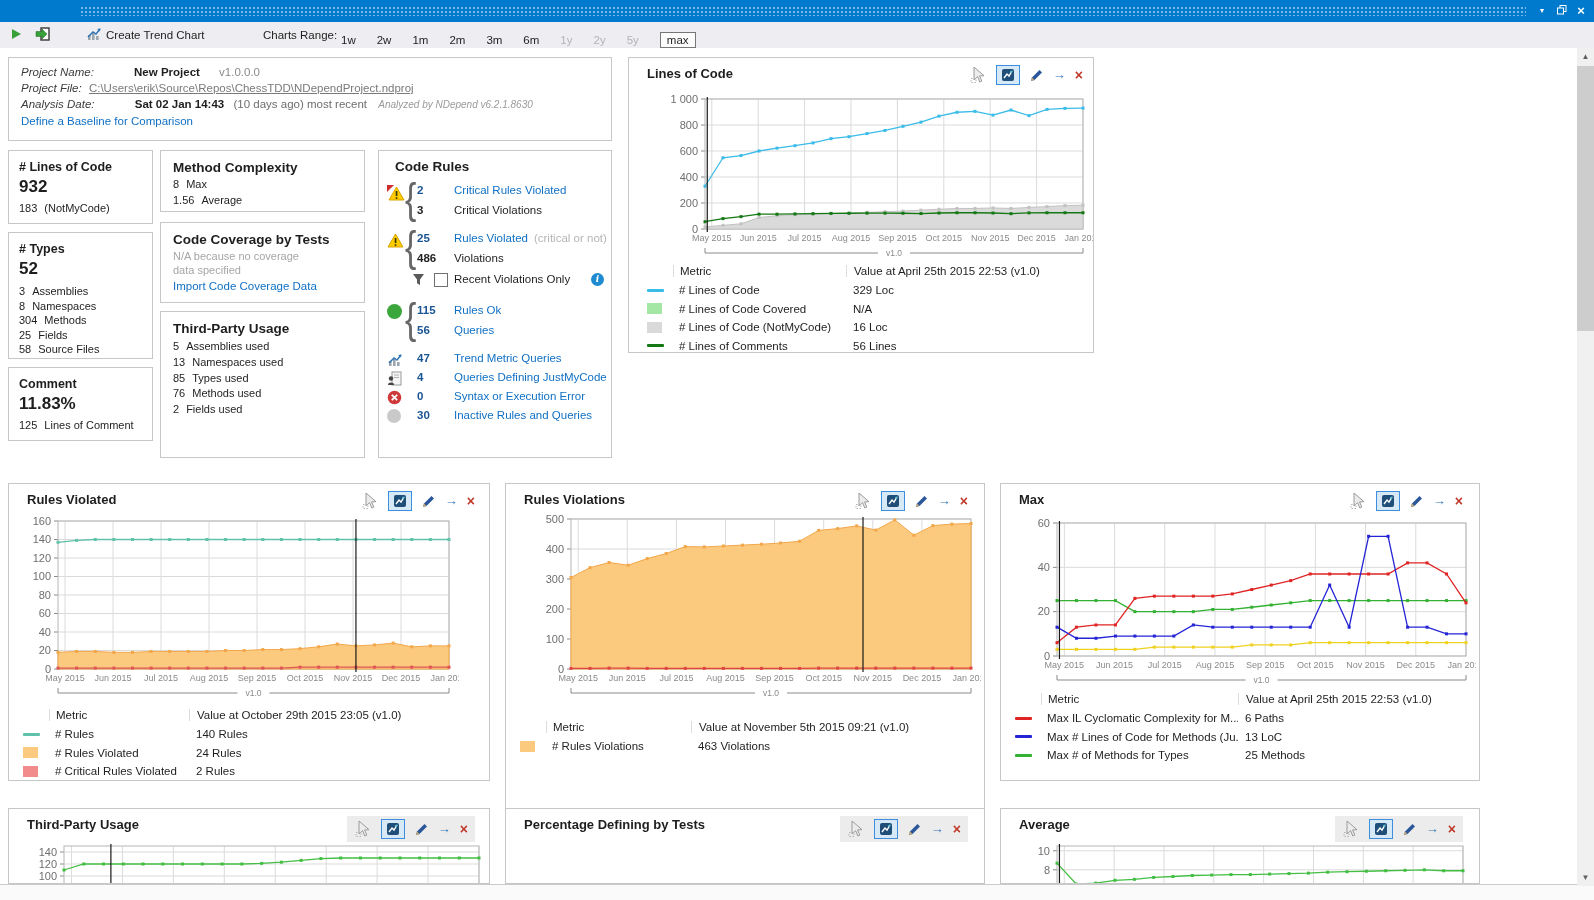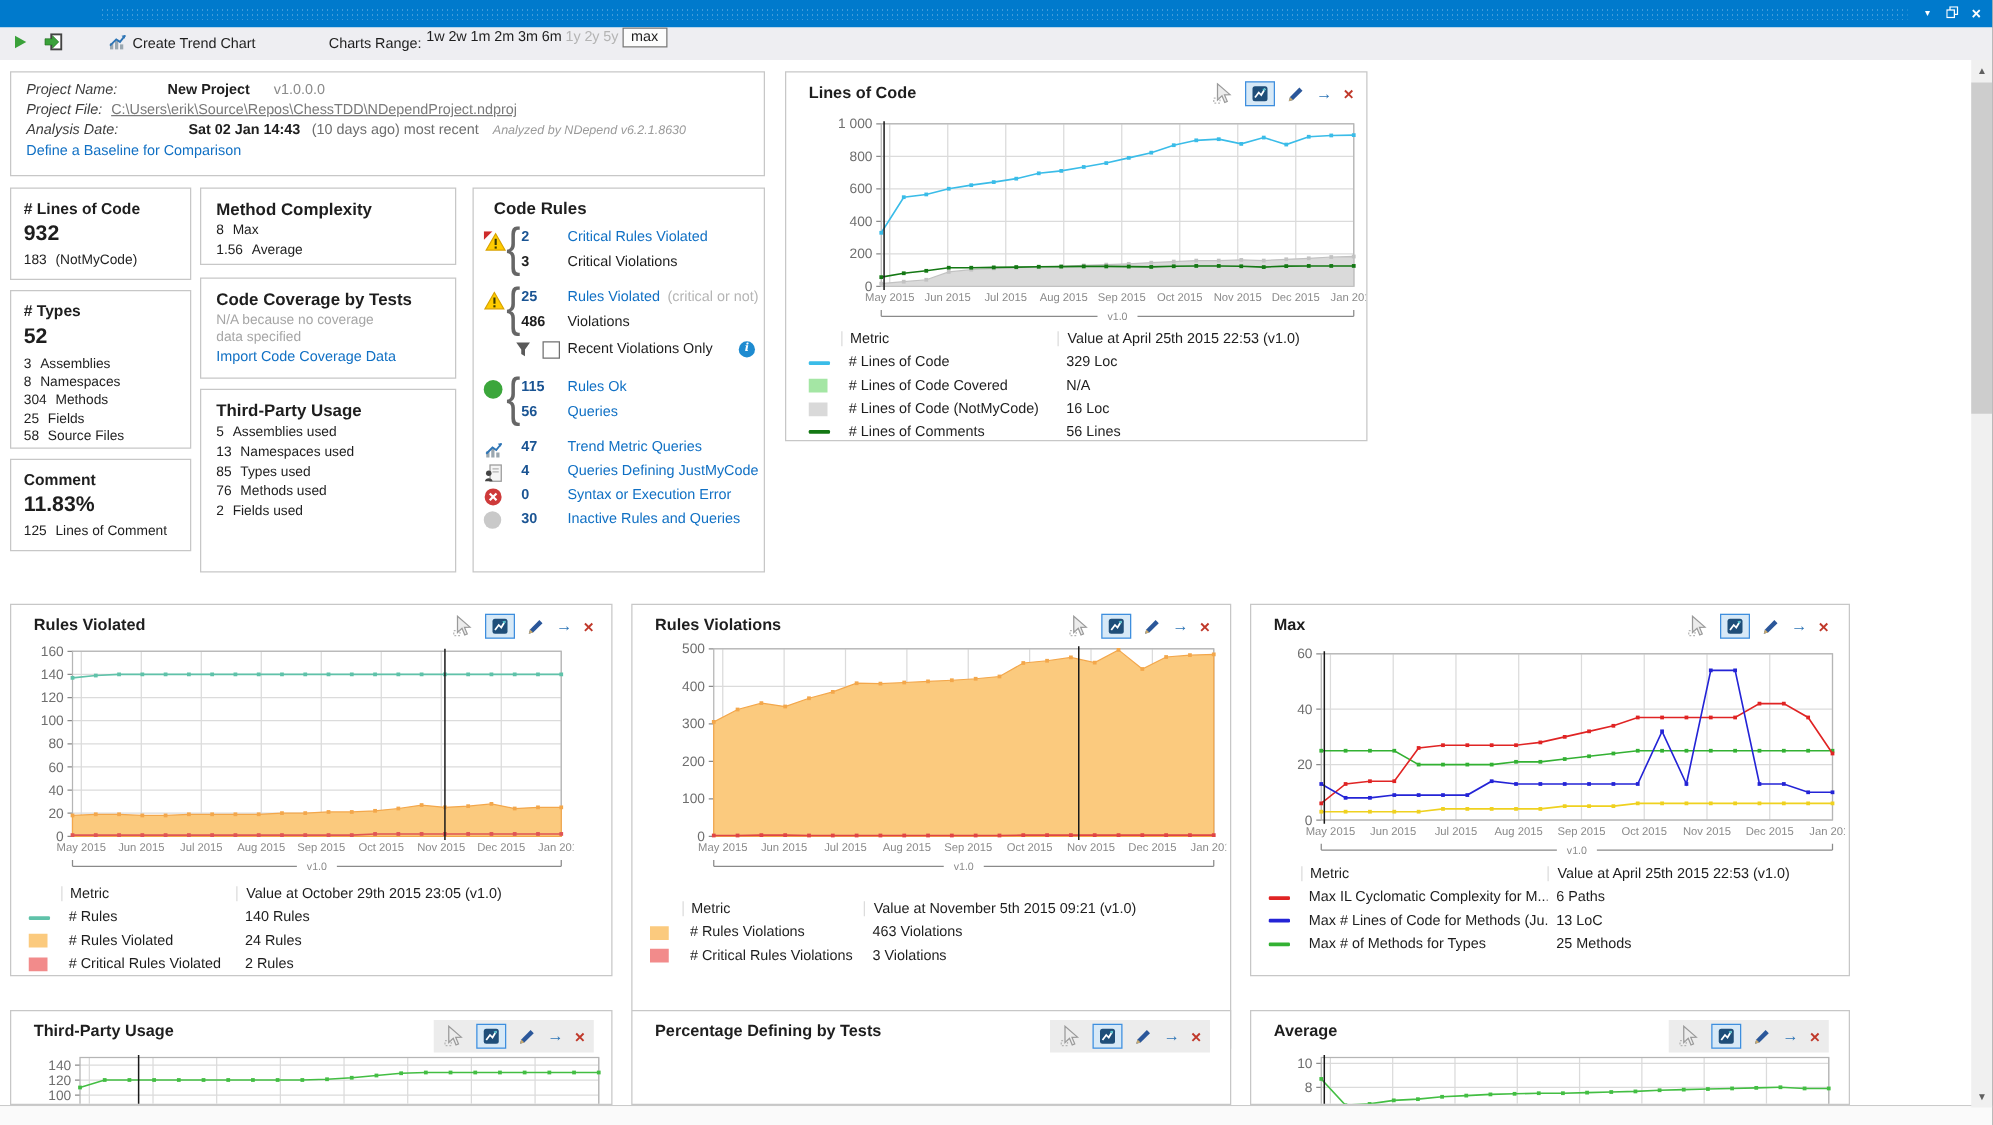--- a/index.html
+++ b/index.html
@@ -15,21 +15,21 @@
            background-image:radial-gradient(rgba(255,255,255,.5) .7px,transparent .8px);
            background-size:4px 4px;}
   .tb-ctl{position:absolute;top:0;height:22px;line-height:21px;text-align:center;color:#fff;cursor:default;}
   .tb-menu{right:44px;width:16px;font-size:8px;}
   .tb-restore{right:24px;width:16px;padding-top:5px;line-height:0;}
   .tb-close{right:4px;width:18px;font-size:13px;font-weight:bold;}
 
   
   .toolbar{position:absolute;left:0;top:22px;width:100%;height:26px;background:#EEEEF2;}
   .tbi{position:absolute;top:50%;transform:translateY(-50%);}
-  .ranges{position:absolute;left:341px;top:0;height:36px;display:flex;align-items:flex-start;gap:3px;}
+  .ranges{position:absolute;left:341px;top:0;height:36px;display:flex;align-items:center;gap:21px;}
   .rng{font-size:11.5px;color:#1e1e1e;padding:2px 0;cursor:default;}
   .rng.dis{color:#B4B4B4;}
   .rng.sel{border:1px solid #767676;background:#FCFCFC;padding:1px 6px;}
 
   
   .panel{position:absolute;background:#fff;border:1px solid #C7C7C7;box-sizing:border-box;overflow:hidden;}
   .stat-title{position:absolute;left:10px;top:9px;font-weight:bold;font-size:12.5px;white-space:nowrap;}
   .stat-title.lg{font-size:13.5px;left:12px;}
   .stat-value{position:absolute;left:10px;top:26px;font-weight:bold;font-size:17px;}
   .stat-rows{position:absolute;left:10px;font-size:11px;line-height:14.6px;white-space:nowrap;}
@@ -142,21 +142,21 @@
       <span class="it">Project Name:</span>
       <span class="b" style="margin-left:4px">New Project</span>
       <span class="ver">v1.0.0.0</span>
     </div>
     <div class="prj-line" style="top:24px">
       <span class="it">Project File:</span>
       <span class="file-link" style="margin-left:4px">C:\Users\erik\Source\Repos\ChessTDD\NDependProject.ndproj</span>
     </div>
     <div class="prj-line" style="top:40px">
       <span class="it">Analysis Date:</span>
-      <span class="b" style="margin-left:20px">Sat 02 Jan  14:43</span>
+      <span class="b" style="margin-left:4px">Sat 02 Jan  14:43</span>
       <span class="muted" style="margin-left:6px">(10 days ago) most recent</span>
       <span class="tiny-it">Analyzed by NDepend v6.2.1.8630</span>
     </div>
     <div class="prj-line" style="top:57px">
       <a class="link">Define a Baseline for Comparison</a>
     </div>
   </div>
 
   <div class="panel" style="left:8px;top:150px;width:145px;height:74px">
     <div class="stat-title"># Lines of Code</div>
@@ -747,27 +747,20 @@
           <span class="lg-sw"></span>
           <span class="lg-name" style="width: 145px;">Metric</span>
           <span class="lg-val">Value at November 5th 2015  09:21  (v1.0)</span>
         </div>
         <div class="lg-row">
           <span class="lg-sw">
             <span class="sw-area" style="background: rgb(251, 202, 126);"></span>
           </span>
           <span class="lg-name" style="width: 145px;"># Rules Violations</span>
           <span class="lg-val">463 Violations</span>
-        </div>
-        <div class="lg-row">
-          <span class="lg-sw">
-            <span class="sw-area" style="background: rgb(242, 139, 139);"></span>
-          </span>
-          <span class="lg-name" style="width: 145px;"># Critical Rules Violations</span>
-          <span class="lg-val">3 Violations</span>
         </div>
       </div>
   </div>
 
   <div class="panel" style="left:1000px;top:483px;width:480px;height:298px">
     <div class="chart-title">Max</div>
     <div class="chart-tools" style="right:16px">
       <span class="ct-cursor"><svg width="18" height="18" viewBox="0 0 18 18">
             <path d="M5 1 L5 14 L8.6 10.6 L10.8 16 L12.8 15.1 L10.6 9.9 L15 9.7 Z" fill="#ECECEC" stroke="#9A9A9A"></path>
             <rect x="2" y="12.5" width="5" height="4" fill="none" stroke="#B5B5B5" stroke-dasharray="1.5,1.5"></rect>

